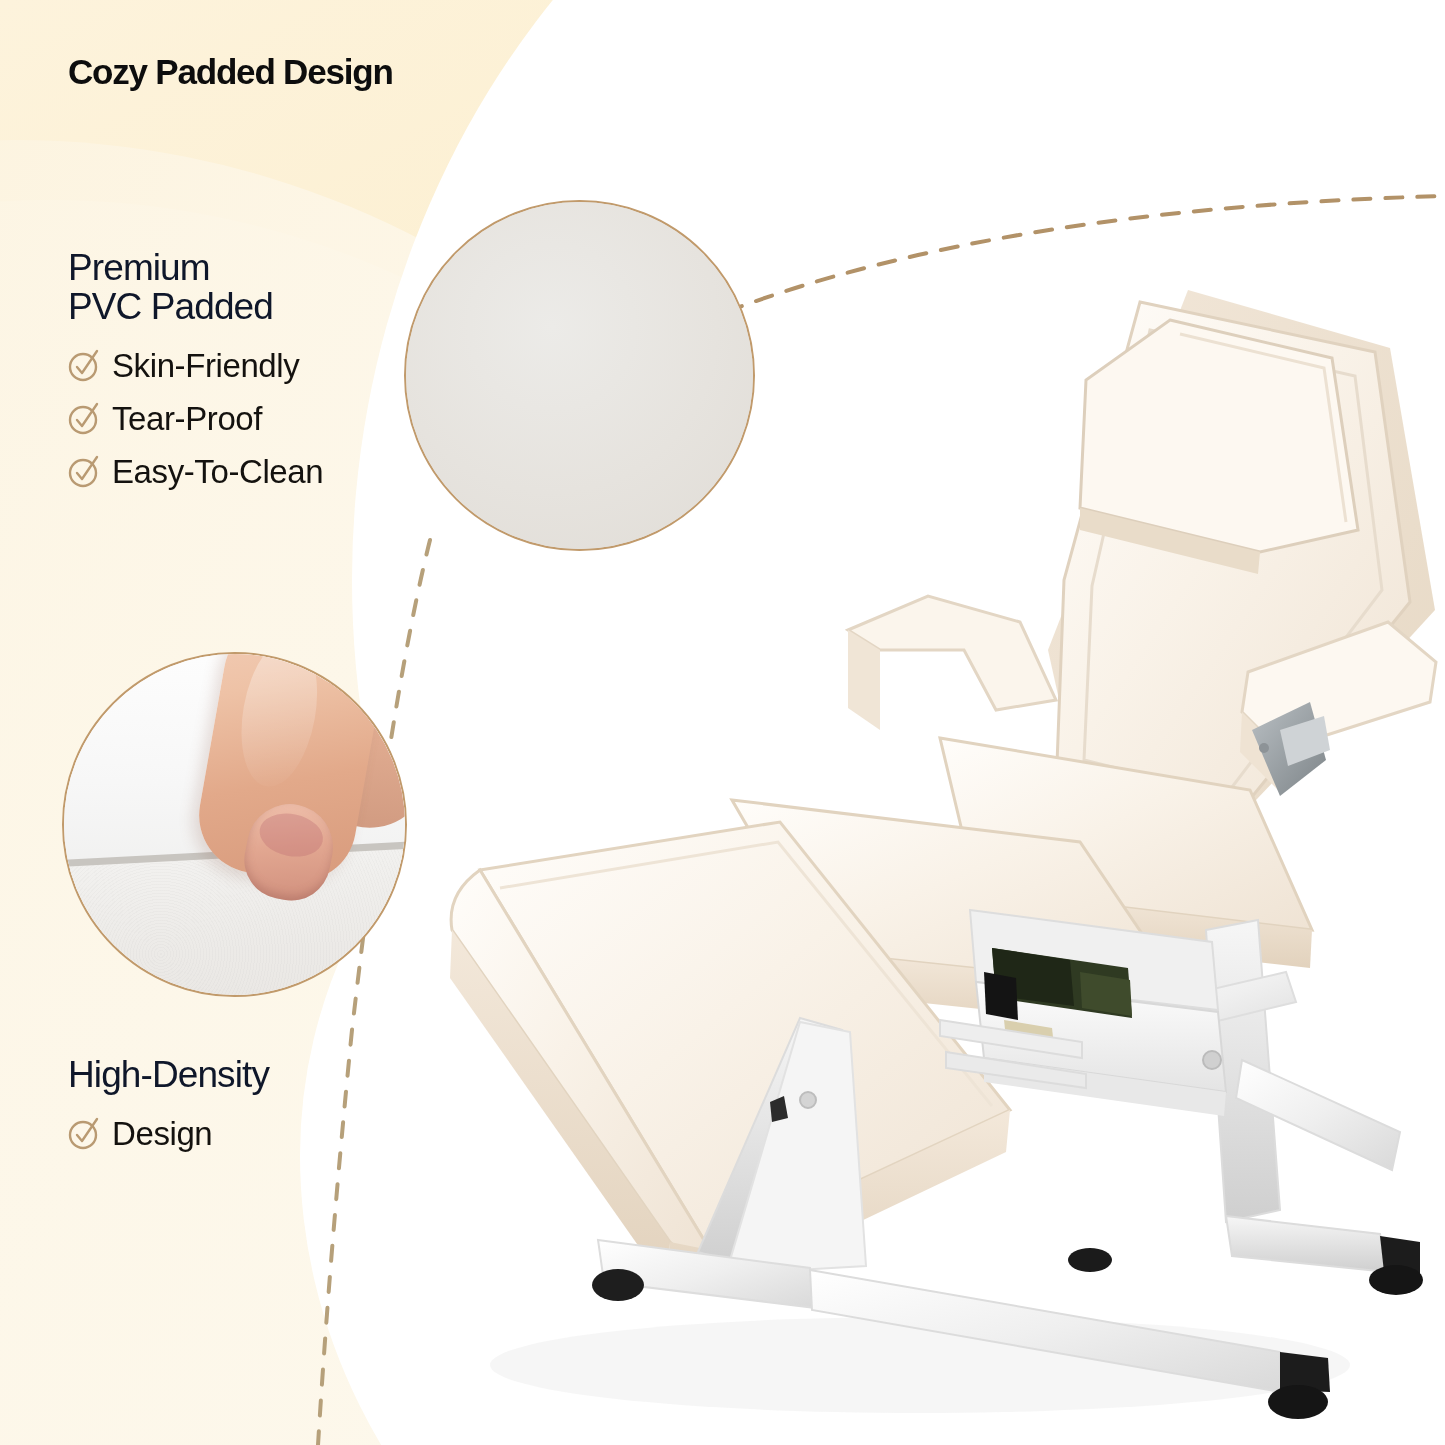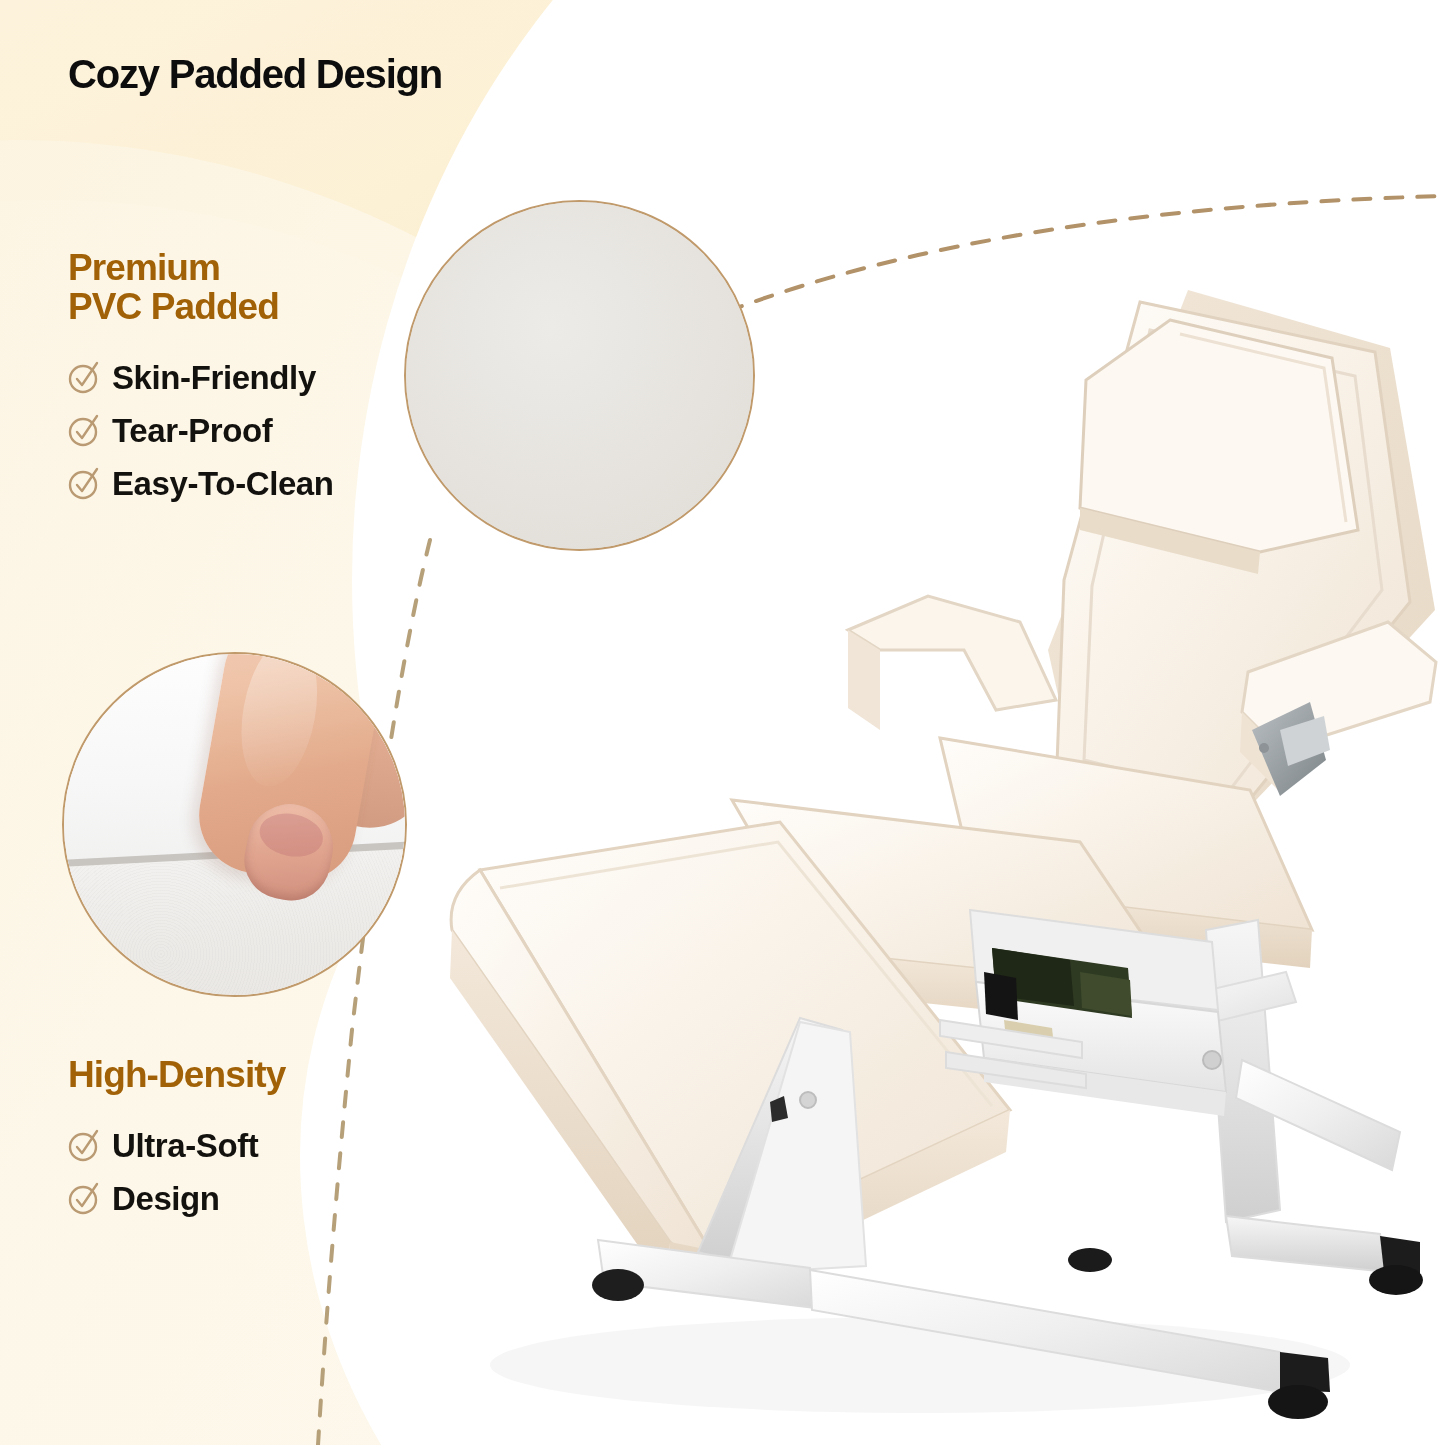--- a/index.html
+++ b/index.html
@@ -19,25 +19,25 @@
     background:linear-gradient(120deg,#fcf3de 0%,#fdf7e9 50%,#fdf9ef 100%);opacity:.9;}
   .bg-white-blob{position:absolute;left:352px;top:-300px;width:1620px;height:1760px;border-radius:50%;
     background:#ffffff;}
   .bg-white-blob2{position:absolute;left:300px;top:560px;width:1500px;height:1250px;border-radius:50% 50% 45% 55%;
     background:#ffffff;}
 
   
   .dash{position:absolute;pointer-events:none;}
 
   
-  .title{position:absolute;left:68px;top:52px;font-size:40px;font-weight:800;color:#0d0d0d;
+  .title{position:absolute;left:68px;top:52px;font-size:35px;font-weight:800;color:#0d0d0d;
     letter-spacing:-1.2px;white-space:nowrap;}
   .block{position:absolute;}
-  .block-head{font-size:37px;font-weight:700;color:#a16207;line-height:1.06;letter-spacing:-.9px;}
-  .feat-list{margin-top:28px;font-weight:bold;}
+  .block-head{font-size:37px;font-weight:400;color:#0f172a;line-height:1.06;letter-spacing:-.9px;}
+  .feat-list{margin-top:16px;}
   .feat{display:flex;align-items:center;gap:10px;margin-bottom:7px;height:46px;}
   .feat-label{font-size:33px;color:#14120f;letter-spacing:-.4px;line-height:1;}
   .chk{width:34px;height:34px;flex:0 0 34px;position:relative;}
   .chk svg{position:absolute;left:0;top:0;overflow:visible;}
 
   
   .inset{position:absolute;border-radius:50%;overflow:hidden;border:2px solid #c19a6b;
     box-sizing:border-box;}
   #inset-leather{left:404px;top:200px;width:351px;height:351px;background:#e6e2dd;}
   #inset-leather .tex{position:absolute;inset:0;
@@ -249,27 +249,18 @@
       <div>High-Density</div>
     </div>
     <div class="feat-list">
       <div class="feat">
         <span class="chk">
           <svg width="34" height="34" viewBox="0 0 34 34">
             <circle cx="15" cy="19" r="13" fill="none" stroke="#b99a72" stroke-width="2.4"></circle>
             <path d="M9 19 L14 25 L29 3" fill="none" stroke="#b99a72" stroke-width="2.4" stroke-linecap="round" stroke-linejoin="round"></path>
           </svg>
         </span>
-        <span class="feat-label">Ultra-Soft</span>
-      </div>
-      <div class="feat">
-        <span class="chk">
-          <svg width="34" height="34" viewBox="0 0 34 34">
-            <circle cx="15" cy="19" r="13" fill="none" stroke="#b99a72" stroke-width="2.4"></circle>
-            <path d="M9 19 L14 25 L29 3" fill="none" stroke="#b99a72" stroke-width="2.4" stroke-linecap="round" stroke-linejoin="round"></path>
-          </svg>
-        </span>
         <span class="feat-label">Design</span>
       </div>
     </div>
   </div>
 
 </div>
 
 </body></html>

